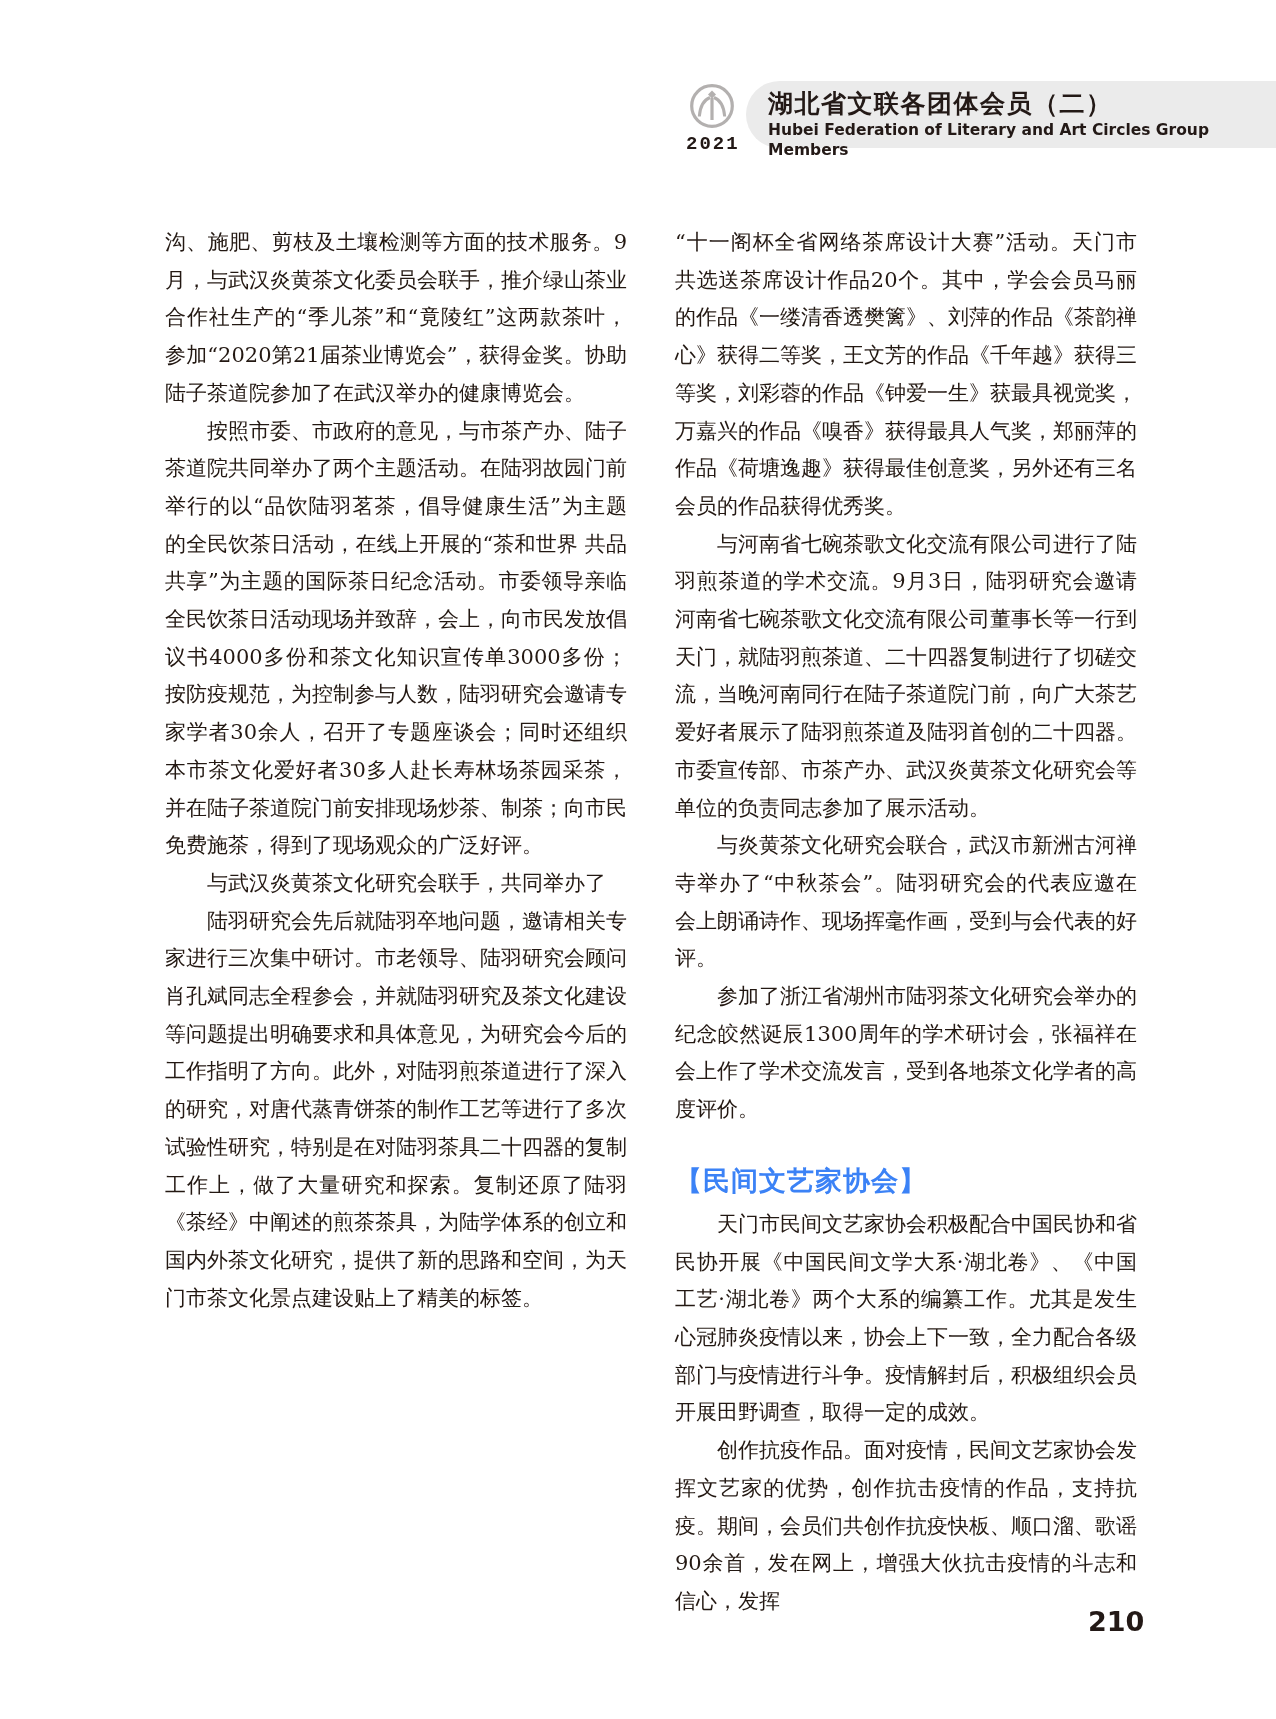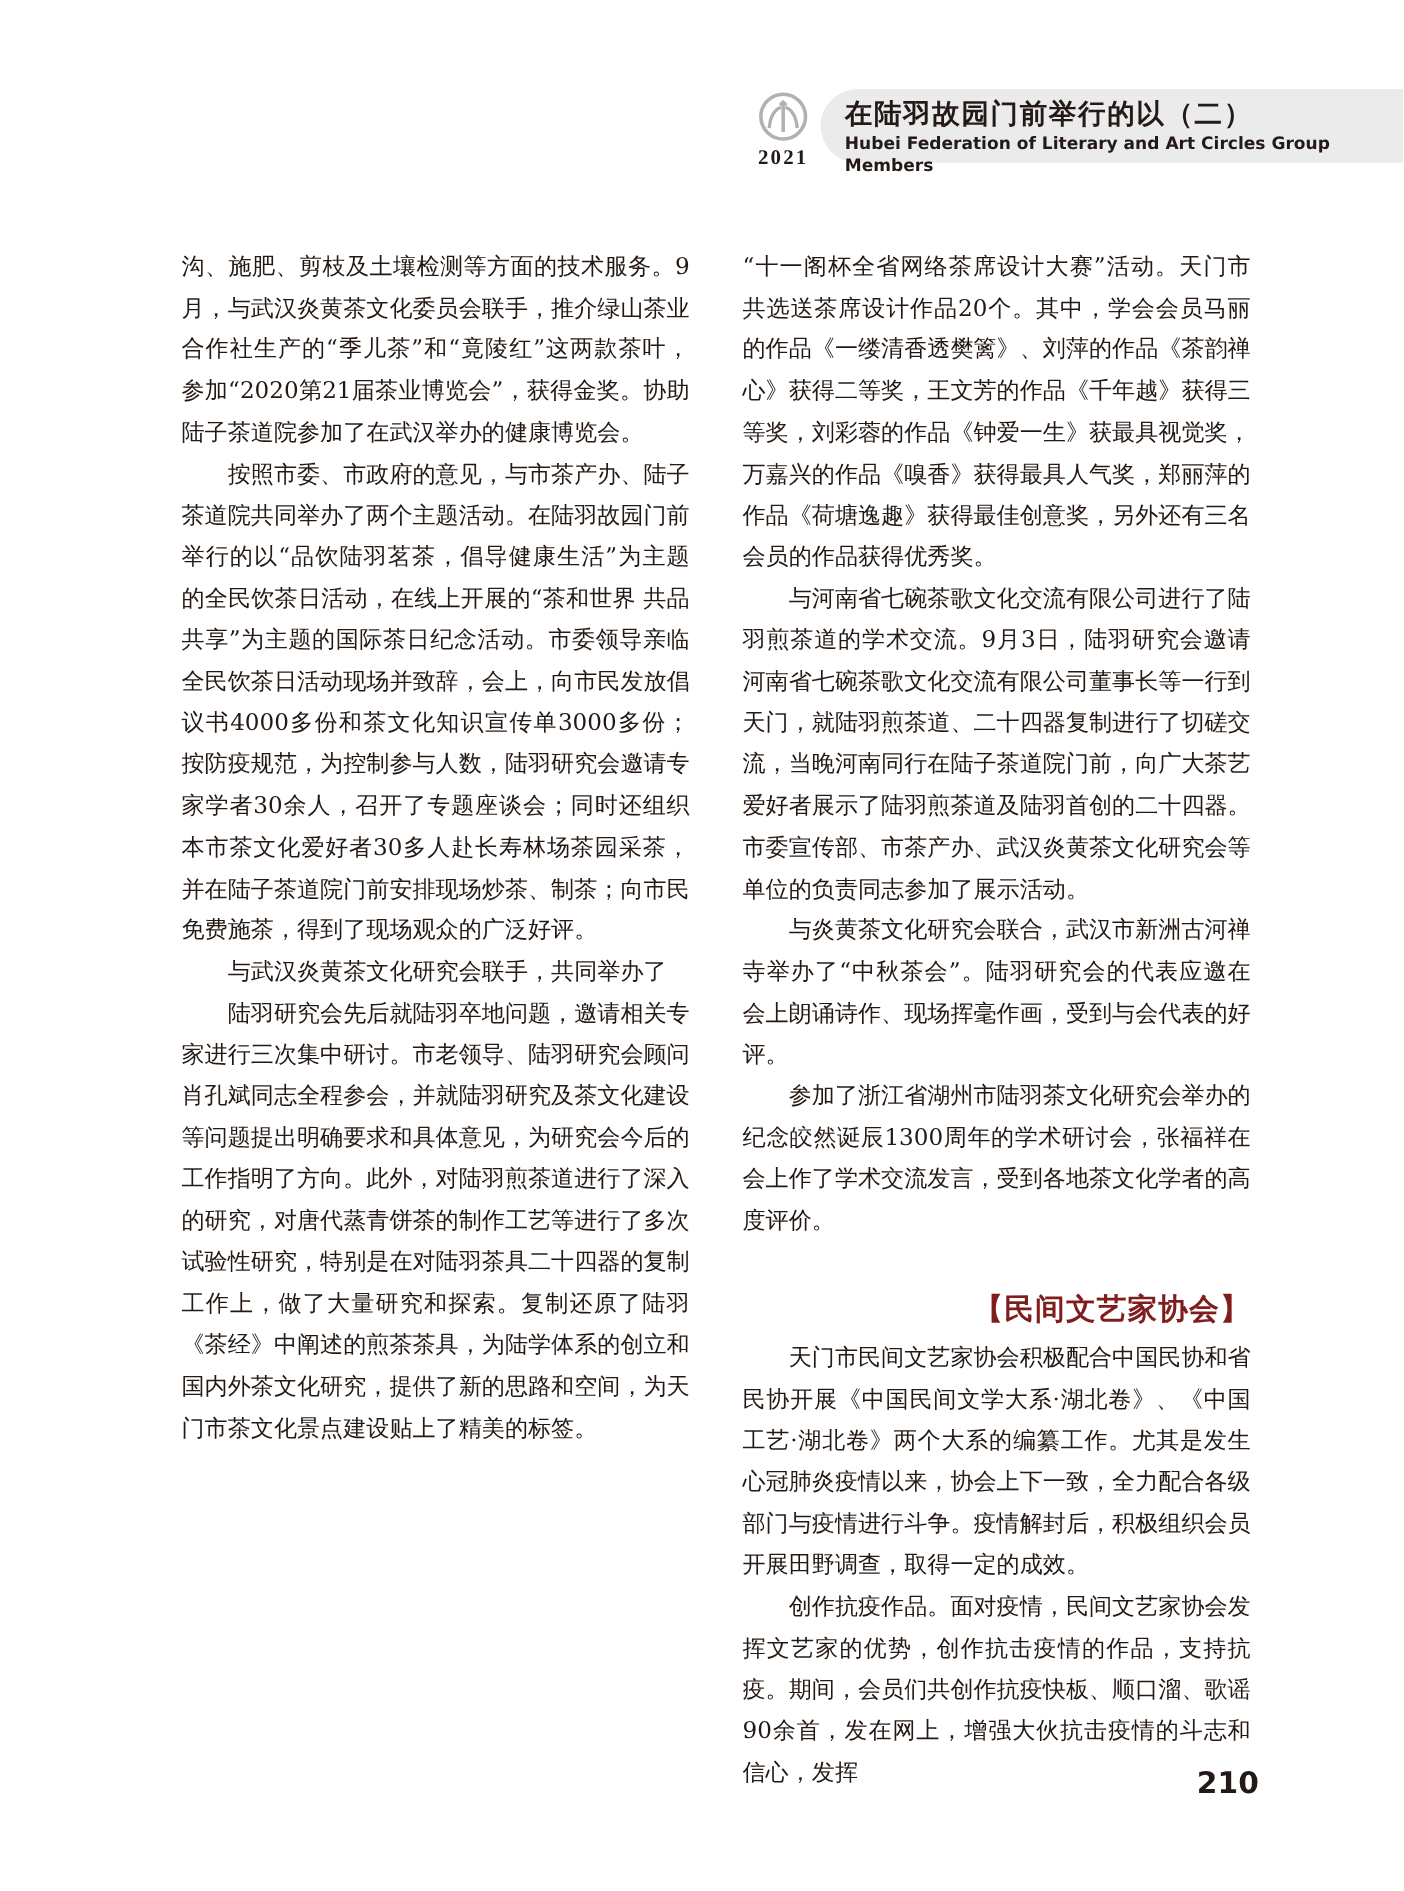--- a/index.html
+++ b/index.html
@@ -17,21 +17,21 @@
   
   .logo-block{
     position:absolute;
     left:686px; top:82px;
     width:52px;
     text-align:center;
   }
   .logo-block svg{display:block;margin:0 auto;}
   .logo-year{
     margin-top:3px;
-    font-family:Liberation Serif, serif;
+    font-family:Liberation Mono, monospace;
     font-weight:bold;
     font-size:19px;
     letter-spacing:2px;
     color:#231916;
   }
   .header-banner{
     position:absolute;
     left:746px; top:81px;
     width:530px; height:67px;
     background:#ebebeb;
@@ -69,23 +69,23 @@
   .col-left{left:165px;}
   .col-right{left:675px;}
   .col p{margin:0;}
   .col p.indent{text-indent:2em;}
   .section-heading{
     font-family:"DejaVu Sans", sans-serif;
     font-weight:bold;
     font-size:27px;
     line-height:44px;
     letter-spacing:1px;
-    color:#7f1d1d;
-    margin:40px 0 3px 0;
-    text-align:right;
+    color:#3b82f6;
+    margin:30px 0 3px 0;
+    text-align:left;
   }
 
   
   .page-number{
     position:absolute;
     left:1088px; top:1606px;
     font-family:"DejaVu Sans", sans-serif;
     font-weight:bold;
     font-size:27px;
     color:#231916;
@@ -102,21 +102,21 @@
         <circle cx="23" cy="24" r="20.3" fill="none" stroke="#b3b0af" stroke-width="3.2"></circle>
         <path d="M23 8.6 L27 12.6 L23 16.6 L19 12.6 Z" fill="#b3b0af"></path>
         <rect x="21.4" y="15.5" width="3.2" height="22.5" fill="#b3b0af"></rect>
         <path d="M21 15.5 C14.5 18 11 25.5 10.3 34.5" fill="none" stroke="#b3b0af" stroke-width="3"></path>
         <path d="M25 15.5 C31.5 18 35 25.5 35.7 34.5" fill="none" stroke="#b3b0af" stroke-width="3"></path>
       </svg>
       <div class="logo-year">2021</div>
     </div>
 
     <div class="header-banner">
-      <div class="header-title-cn">在陆羽故园门前举行的以（二）</div>
+      <div class="header-title-cn">湖北省文联各团体会员（二）</div>
       <div class="header-title-en">Hubei Federation of Literary and Art Circles Group Members</div>
     </div>
   </header>
 
   <main>
     <section class="col col-left" id="col-left">
         <p class="no-indent">沟、施肥、剪枝及土壤检测等方面的技术服务。9月，与武汉炎黄茶文化委员会联手，推介绿山茶业合作社生产的“季儿茶”和“竟陵红”这两款茶叶，参加“2020第21届茶业博览会”，获得金奖。协助陆子茶道院参加了在武汉举办的健康博览会。</p>
         <p class="indent">按照市委、市政府的意见，与市茶产办、陆子茶道院共同举办了两个主题活动。在陆羽故园门前举行的以“品饮陆羽茗茶，倡导健康生活”为主题的全民饮茶日活动，在线上开展的“茶和世界 共品共享”为主题的国际茶日纪念活动。市委领导亲临全民饮茶日活动现场并致辞，会上，向市民发放倡议书4000多份和茶文化知识宣传单3000多份；按防疫规范，为控制参与人数，陆羽研究会邀请专家学者30余人，召开了专题座谈会；同时还组织本市茶文化爱好者30多人赴长寿林场茶园采茶，并在陆子茶道院门前安排现场炒茶、制茶；向市民免费施茶，得到了现场观众的广泛好评。</p>
         <p class="indent">与武汉炎黄茶文化研究会联手，共同举办了</p>
         <p class="indent">陆羽研究会先后就陆羽卒地问题，邀请相关专家进行三次集中研讨。市老领导、陆羽研究会顾问肖孔斌同志全程参会，并就陆羽研究及茶文化建设等问题提出明确要求和具体意见，为研究会今后的工作指明了方向。此外，对陆羽煎茶道进行了深入的研究，对唐代蒸青饼茶的制作工艺等进行了多次试验性研究，特别是在对陆羽茶具二十四器的复制工作上，做了大量研究和探索。复制还原了陆羽《茶经》中阐述的煎茶茶具，为陆学体系的创立和国内外茶文化研究，提供了新的思路和空间，为天门市茶文化景点建设贴上了精美的标签。</p>

